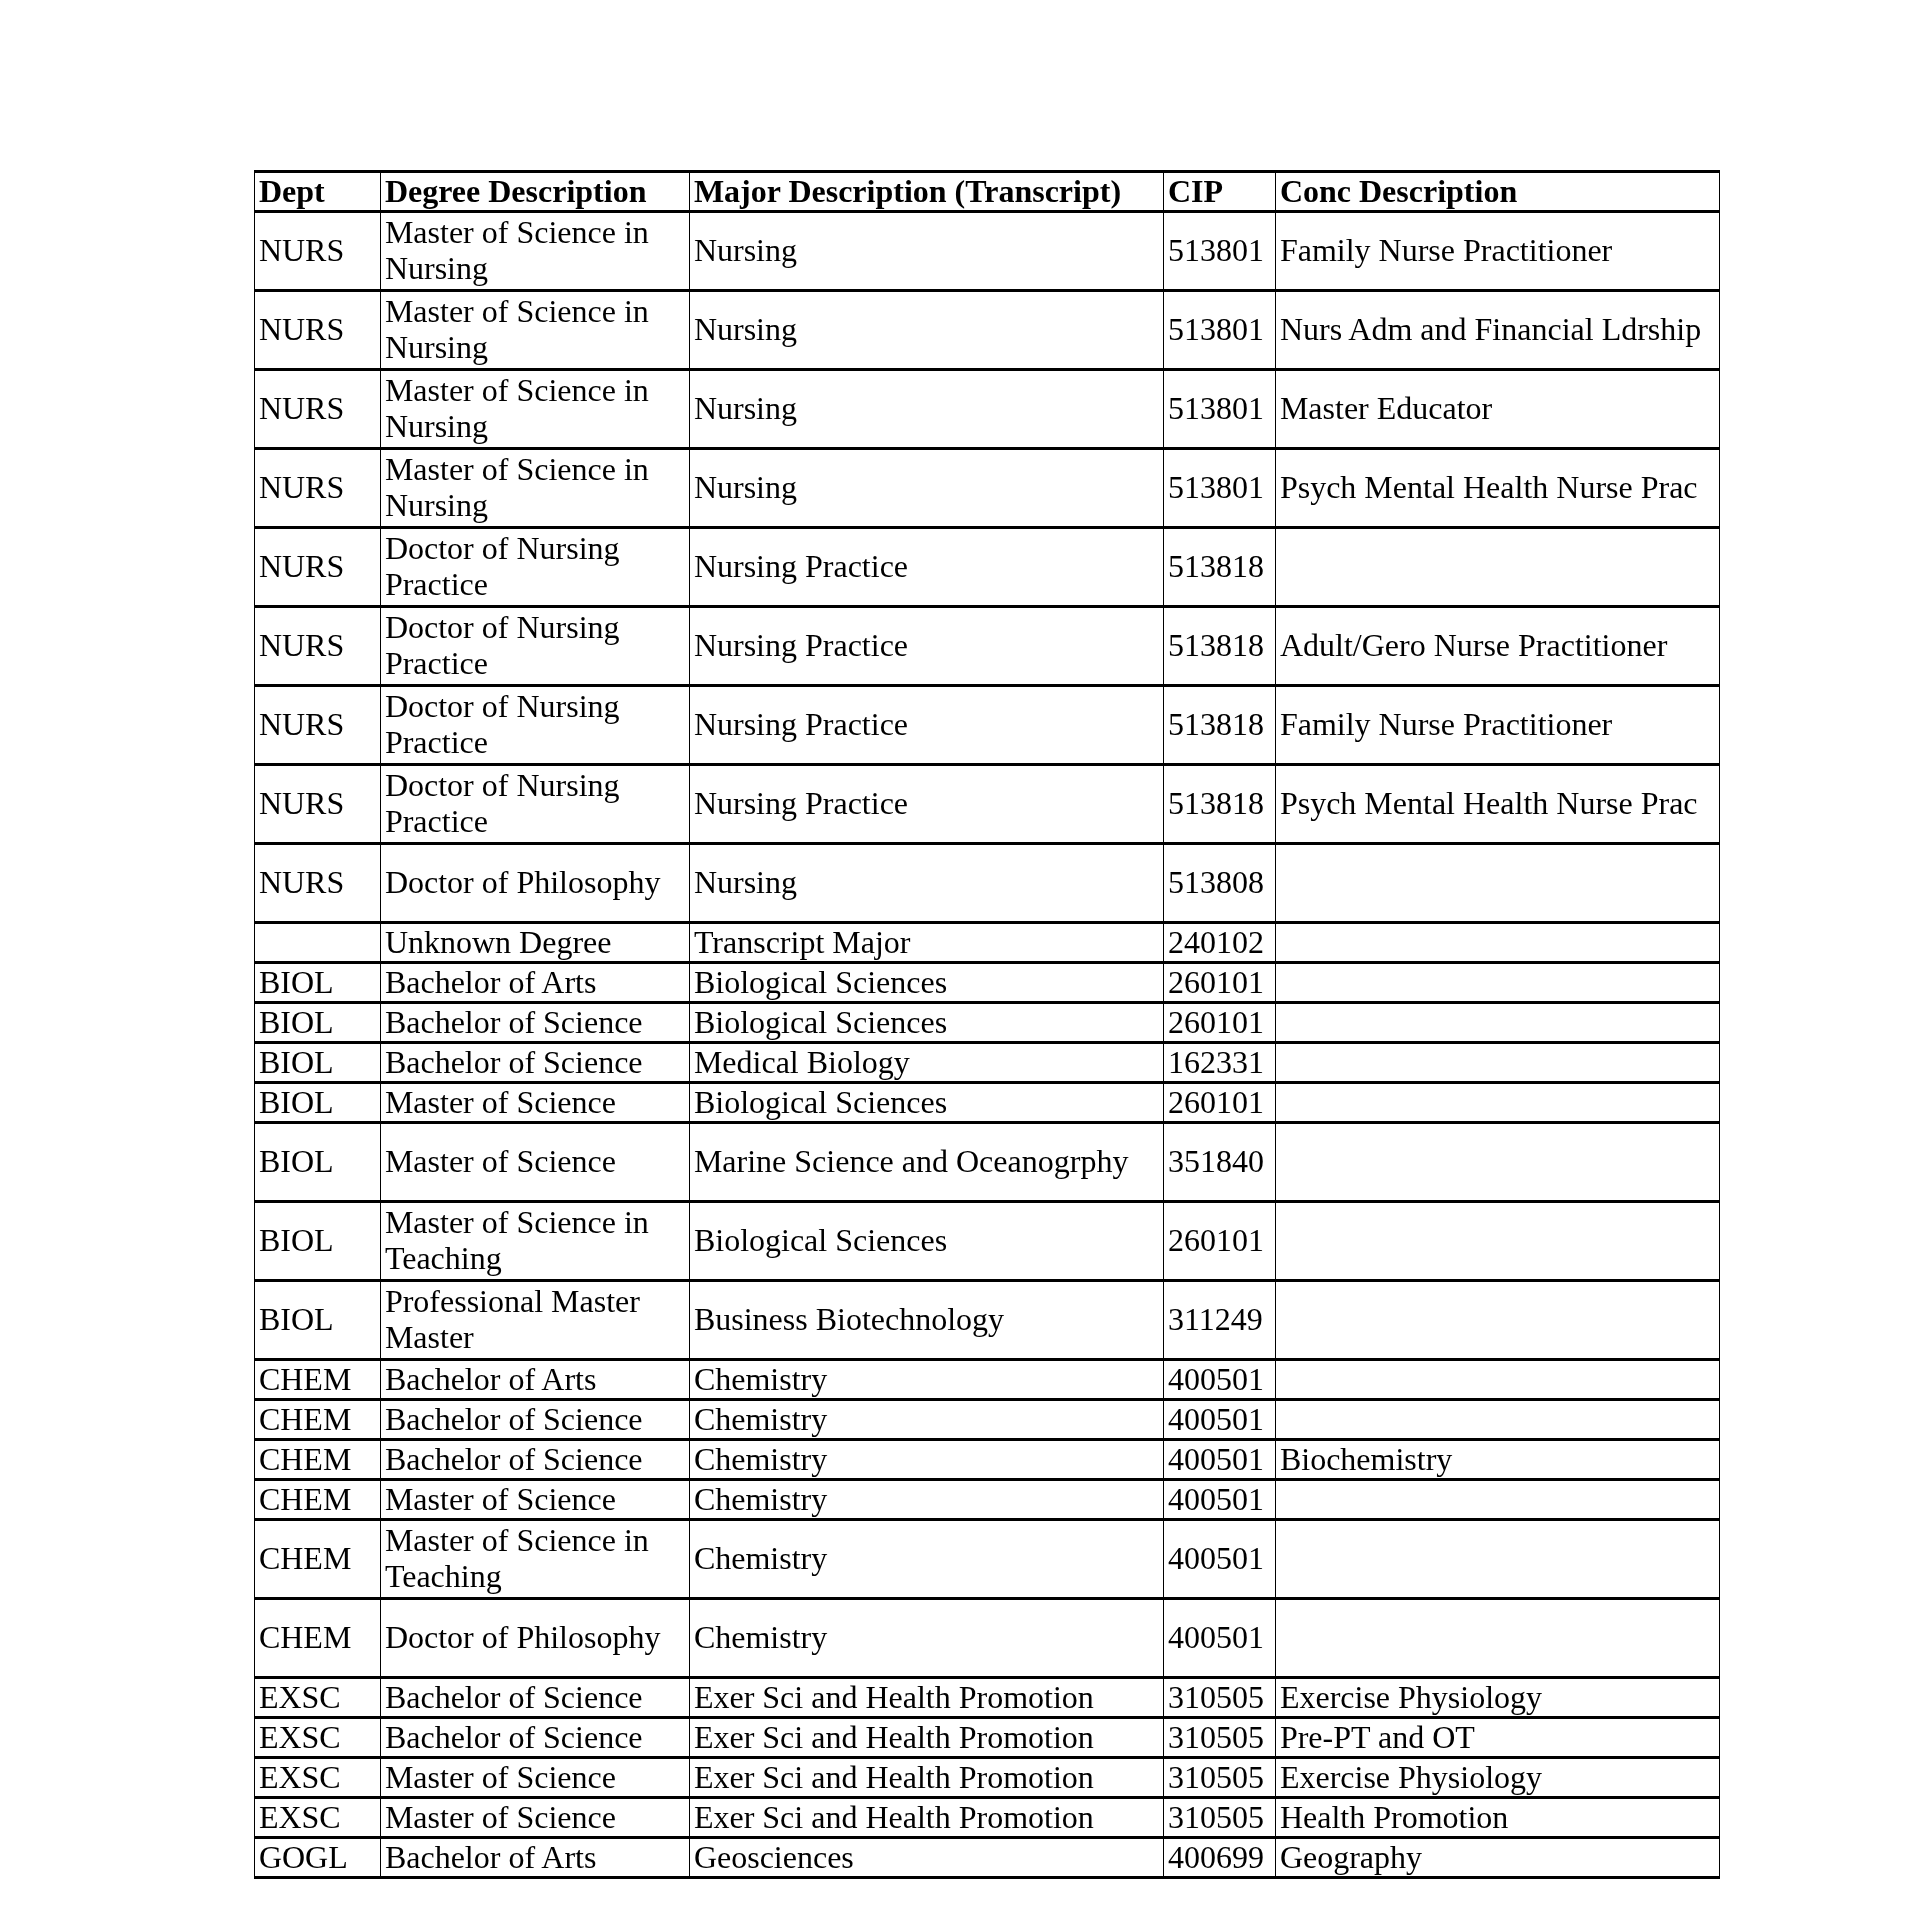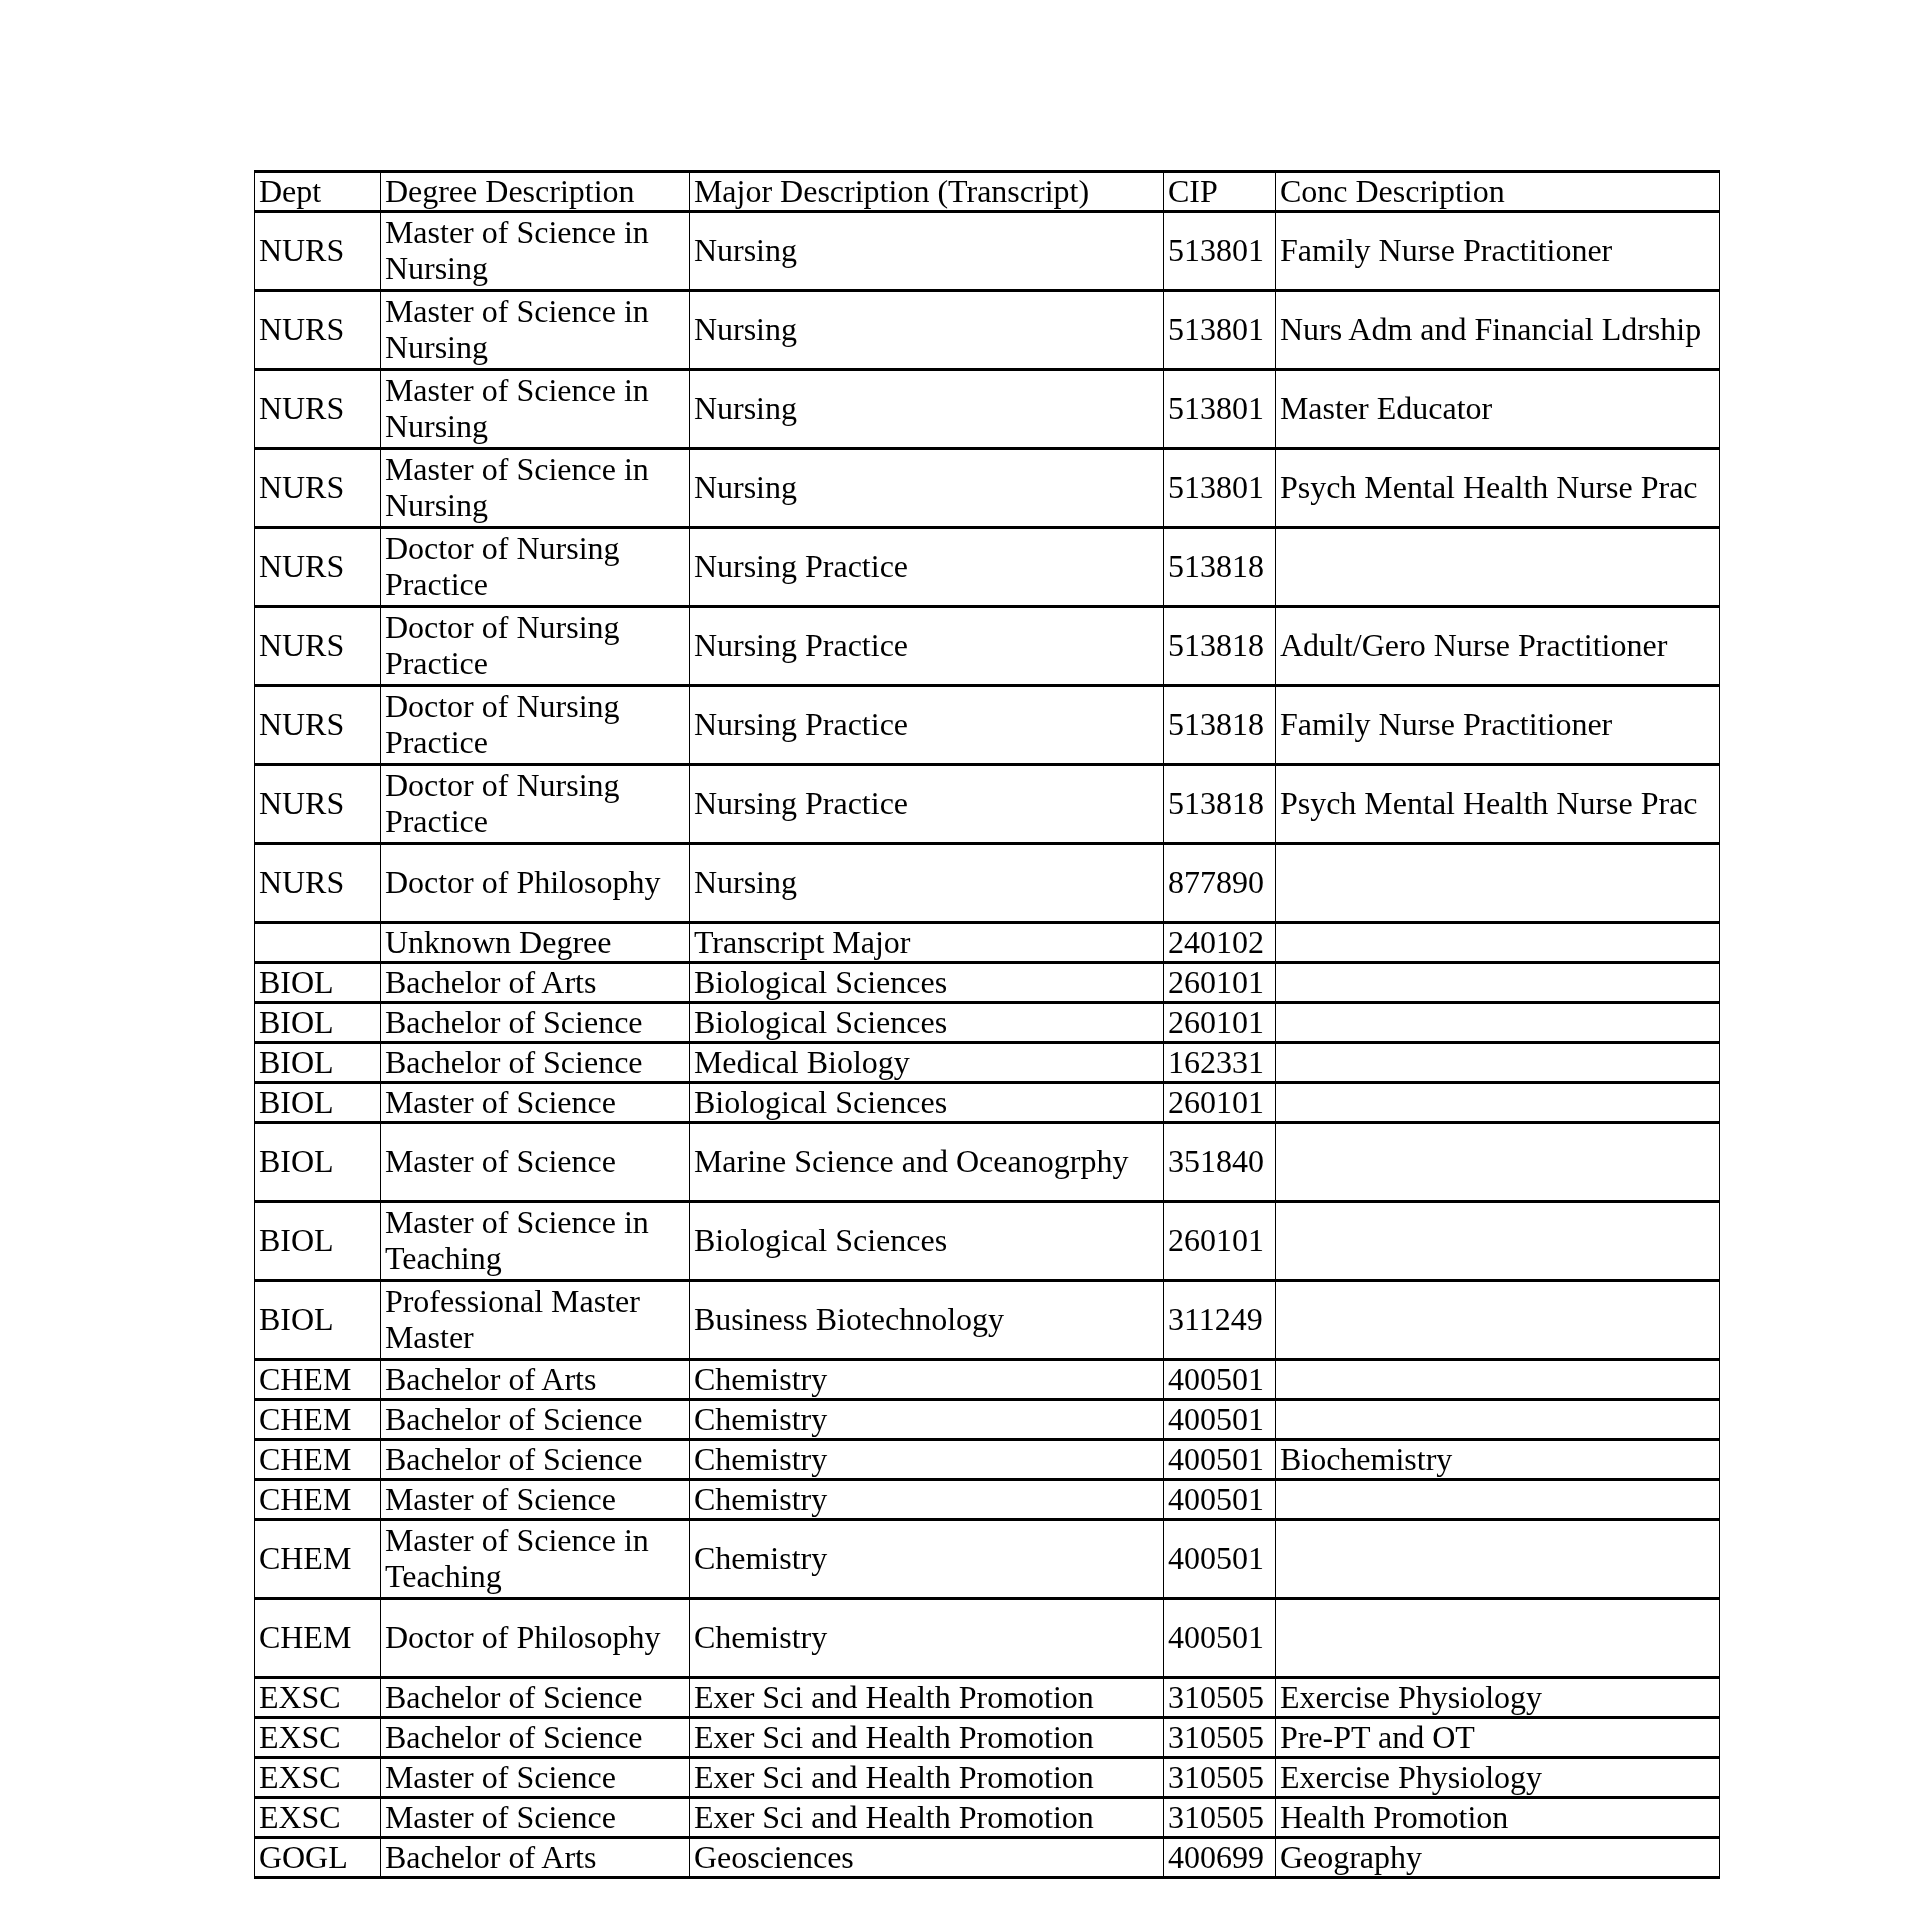--- a/index.html
+++ b/index.html
@@ -39,21 +39,21 @@
     border-bottom: 3.5px solid #000;
     padding: 0 3.9px;
     font-size: 32px;
     line-height: 1.12;
     vertical-align: middle;
     text-align: left;
     white-space: pre-line;
     overflow: hidden;
   }
   table.program-table th {
-    font-weight: normal;
+    font-weight: bold;
     height: 37px;
   }
   tr.short td { height: 37px; }
   tr.tall  td { height: 76px; }
 </style>
 </head>
 <body>
 
 <div class="page">
   <table class="program-table">
@@ -135,21 +135,21 @@
           <td>Doctor of Nursing
 Practice</td>
           <td>Nursing Practice</td>
           <td>513818</td>
           <td>Psych Mental Health Nurse Prac</td>
         </tr>
         <tr class="tall">
           <td>NURS</td>
           <td>Doctor of Philosophy</td>
           <td>Nursing</td>
-          <td>877890</td>
+          <td>513808</td>
           <td></td>
         </tr>
         <tr class="short">
           <td></td>
           <td>Unknown Degree</td>
           <td>Transcript Major</td>
           <td>240102</td>
           <td></td>
         </tr>
         <tr class="short">

